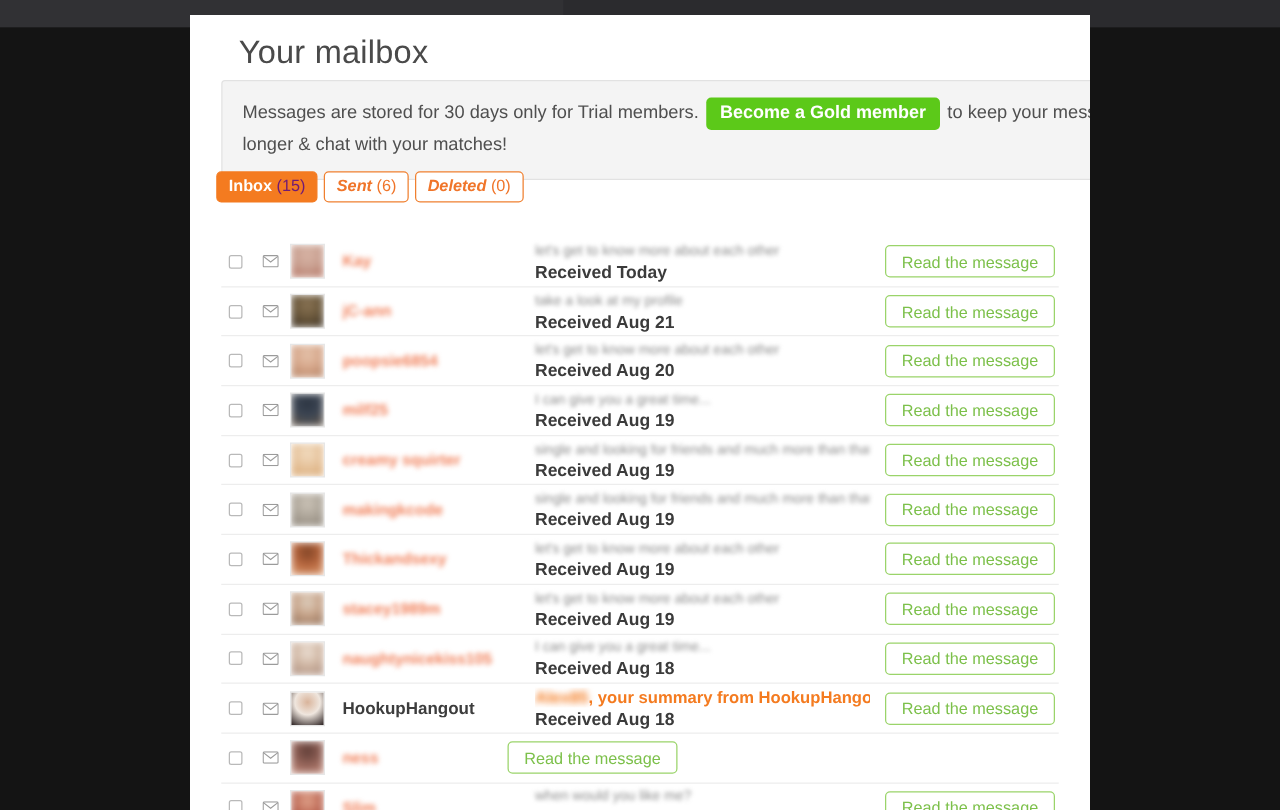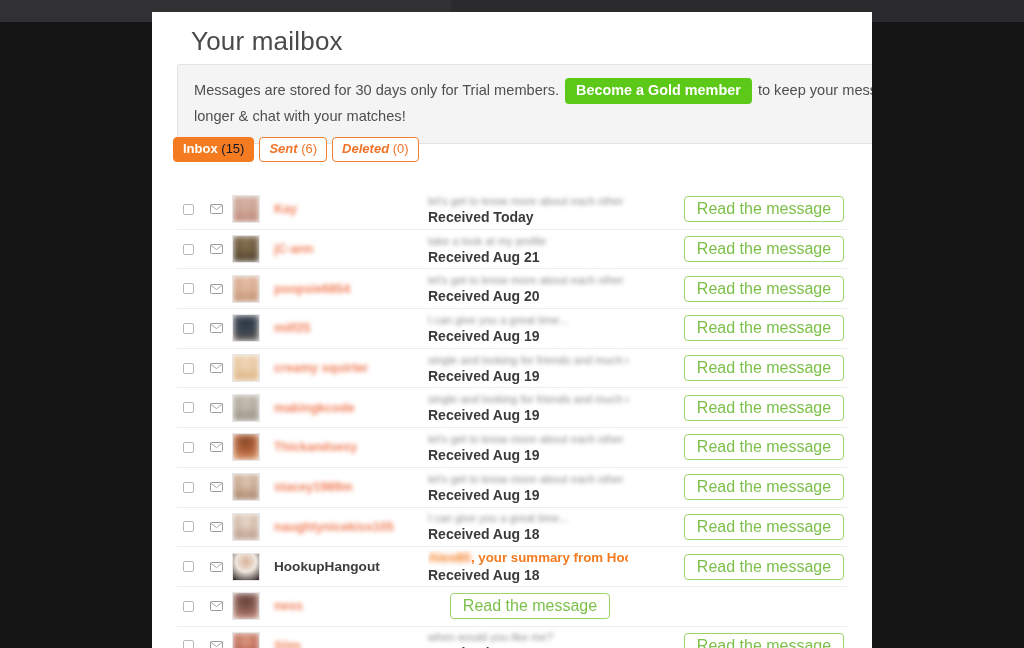--- a/index.html
+++ b/index.html
@@ -114,21 +114,21 @@
     line-height: 14px;
   }
   .tab .tab-label { font-weight: bold; font-style: italic; }
   .tab .tab-count { font-weight: normal; font-style: normal; }
   .tab.active {
     background: #f47b20;
     border-color: #f47b20;
     color: #ffffff;
   }
   .tab.active .tab-label { font-style: normal; }
-  .tab.active .tab-count { color: #0f172a; }
+  .tab.active .tab-count { color: #701a75; }
 
   
   #message-list {
     position: absolute;
     left: 25px;
     top: 178px;
     width: 670px;
   }
   .message-row {
     position: relative;
@@ -220,34 +220,33 @@
   .row-received {
     font-size: 14px;
     font-weight: bold;
     color: #3b3b3b;
     margin-top: 1px;
     white-space: nowrap;
   }
 
   .read-button {
     flex: 0 0 auto;
-    width: 160px;
+    width: 136px;
     height: 26px;
     border: 1px solid #9ad46a;
     border-radius: 4px;
     background: #ffffff;
     color: #7cc04a;
-    font-size: 16px;
+    font-size: 13px;
     font-family: "Liberation Sans", sans-serif;
     cursor: pointer;
     display: flex;
     align-items: center;
     justify-content: center;
     margin-right: 3px;
-    margin-left: 44px;
   }
 </style>
 </head>
 <body>
 
 <div id="browser-chrome-strip">
   <div class="chrome-left"></div>
   <div class="chrome-tabish"></div>
 </div>
 

